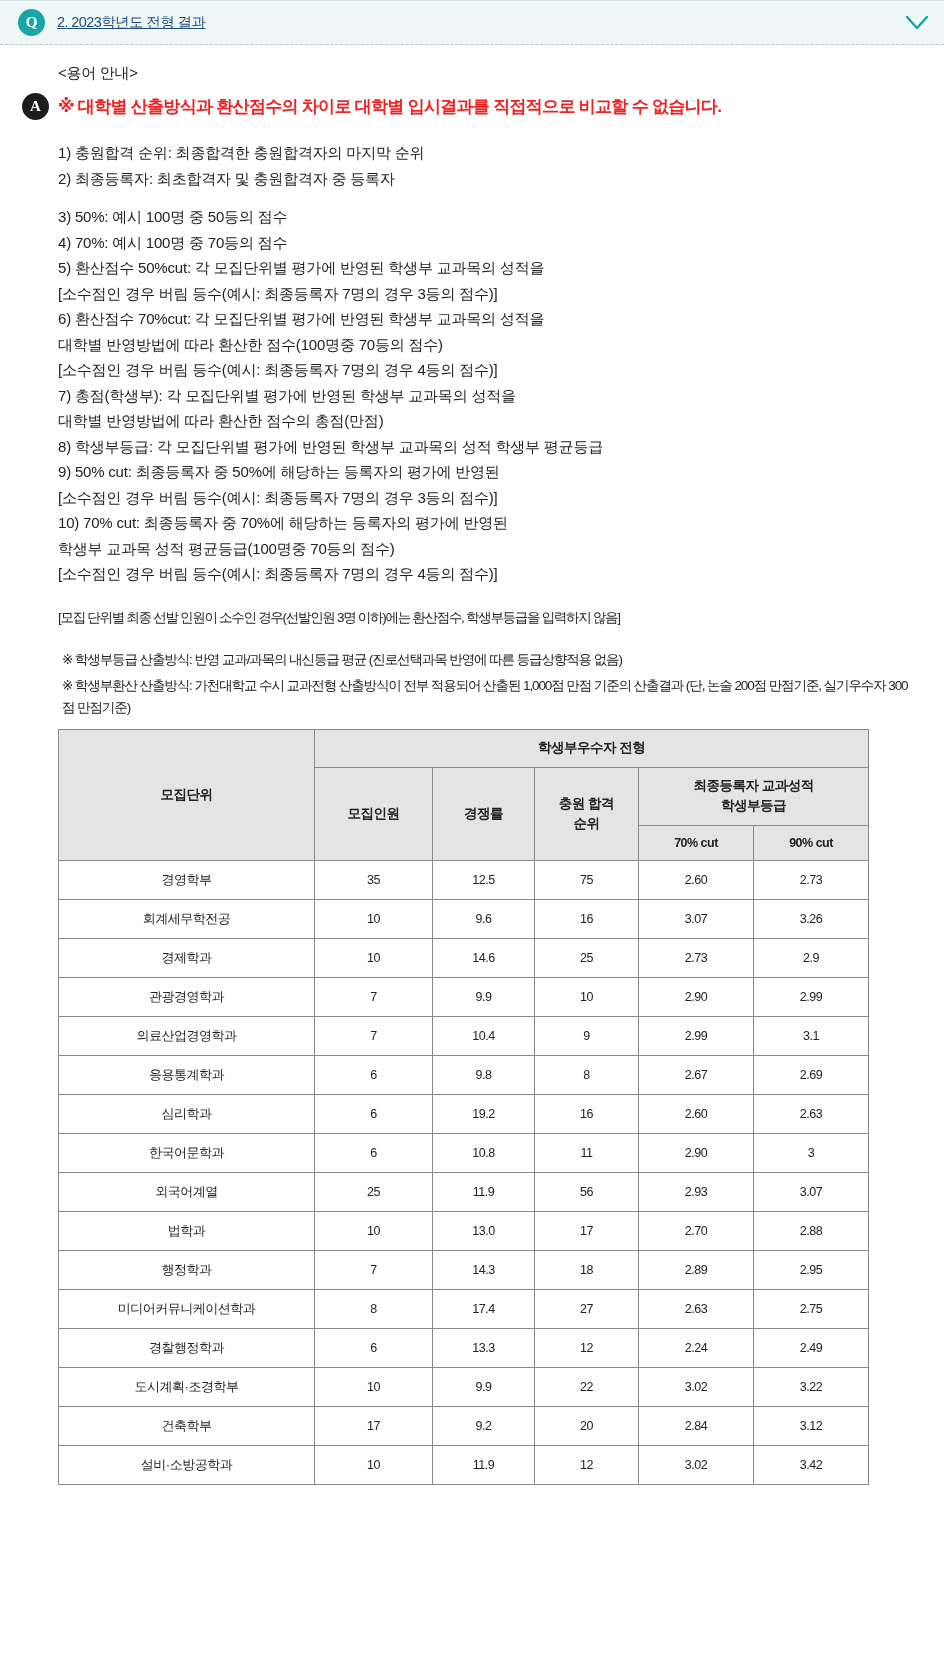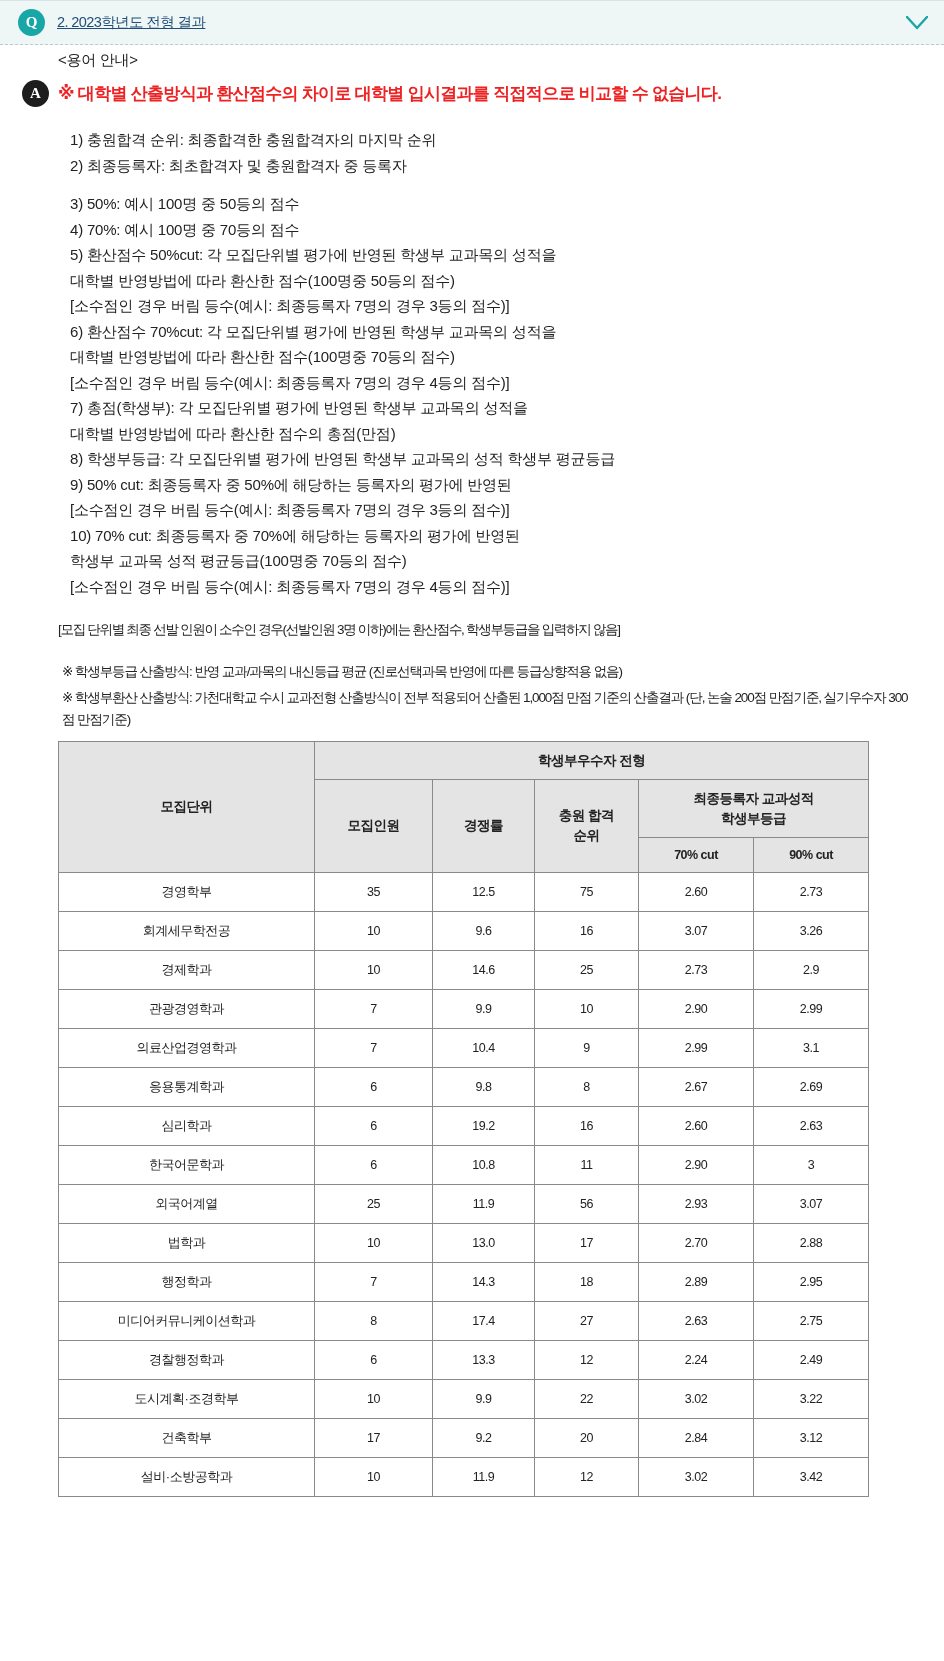--- a/index.html
+++ b/index.html
@@ -58,21 +58,21 @@
     height: 26px;
     cursor: pointer;
     display: flex;
     align-items: center;
     justify-content: center;
   }
   .chevron svg { display: block; }
 
   
   .qa-body {
-    padding: 3px 22px 10px 22px;
+    padding: 16px 22px 10px 22px;
     box-sizing: border-box;
   }
 
   .term-title {
     margin: 3px 0 0 36px;
     font-size: 15px;
     color: #222;
     letter-spacing: -0.3px;
   }
 
@@ -85,21 +85,21 @@
   .warn-text {
     margin-left: 9px;
     color: #ee2222;
     font-weight: bold;
     font-size: 17px;
     letter-spacing: -0.7px;
     line-height: 27px;
   }
 
   .notes {
-    margin: 20px 0 0 48px;
+    margin: 20px 0 0 36px;
     font-size: 15px;
     line-height: 25.5px;
     color: #222;
     letter-spacing: -0.2px;
   }
   .notes p { margin: 0; }
   .notes .gap { height: 13px; }
 
   .bracket-note {
     margin: 22px 0 0 36px;
@@ -175,21 +175,20 @@
     <div class="warn-text">※ 대학별 산출방식과 환산점수의 차이로 대학별 입시결과를 직접적으로 비교할 수 없습니다.</div>
   </div>
 
   <div class="notes">
     <p>1) 충원합격 순위: 최종합격한 충원합격자의 마지막 순위</p>
     <p>2) 최종등록자: 최초합격자 및 충원합격자 중 등록자</p>
     <div class="gap"></div>
     <p>3) 50%: 예시 100명 중 50등의 점수</p>
     <p>4) 70%: 예시 100명 중 70등의 점수</p>
     <p>5) 환산점수 50%cut: 각 모집단위별 평가에 반영된 학생부 교과목의 성적을</p>
-    <p>대학별 반영방법에 따라 환산한 점수(100명중 50등의 점수)</p>
     <p>[소수점인 경우 버림 등수(예시: 최종등록자 7명의 경우 3등의 점수)]</p>
     <p>6) 환산점수 70%cut: 각 모집단위별 평가에 반영된 학생부 교과목의 성적을</p>
     <p>대학별 반영방법에 따라 환산한 점수(100명중 70등의 점수)</p>
     <p>[소수점인 경우 버림 등수(예시: 최종등록자 7명의 경우 4등의 점수)]</p>
     <p>7) 총점(학생부): 각 모집단위별 평가에 반영된 학생부 교과목의 성적을</p>
     <p>대학별 반영방법에 따라 환산한 점수의 총점(만점)</p>
     <p>8) 학생부등급: 각 모집단위별 평가에 반영된 학생부 교과목의 성적 학생부 평균등급</p>
     <p>9) 50% cut: 최종등록자 중 50%에 해당하는 등록자의 평가에 반영된</p>
     <p>[소수점인 경우 버림 등수(예시: 최종등록자 7명의 경우 3등의 점수)]</p>
     <p>10) 70% cut: 최종등록자 중 70%에 해당하는 등록자의 평가에 반영된</p>

